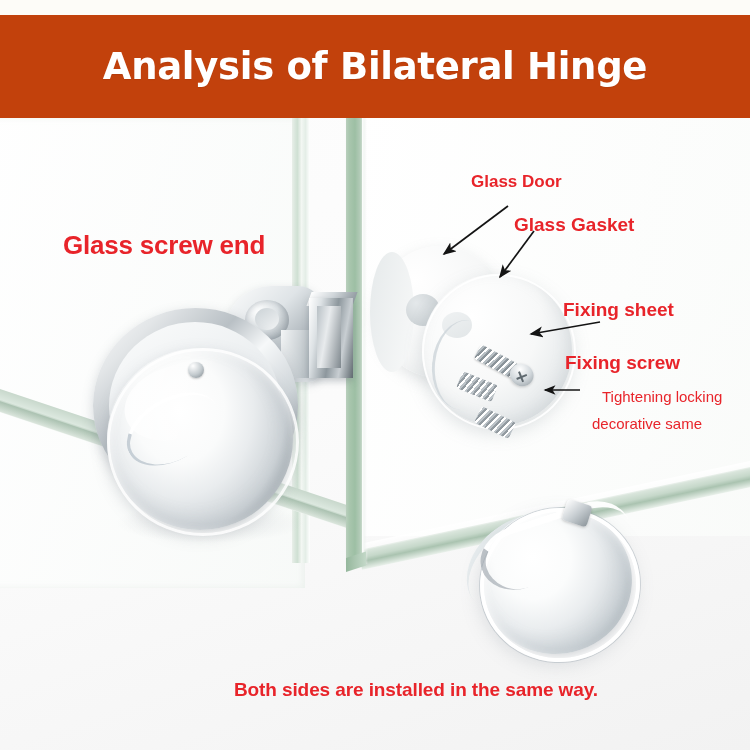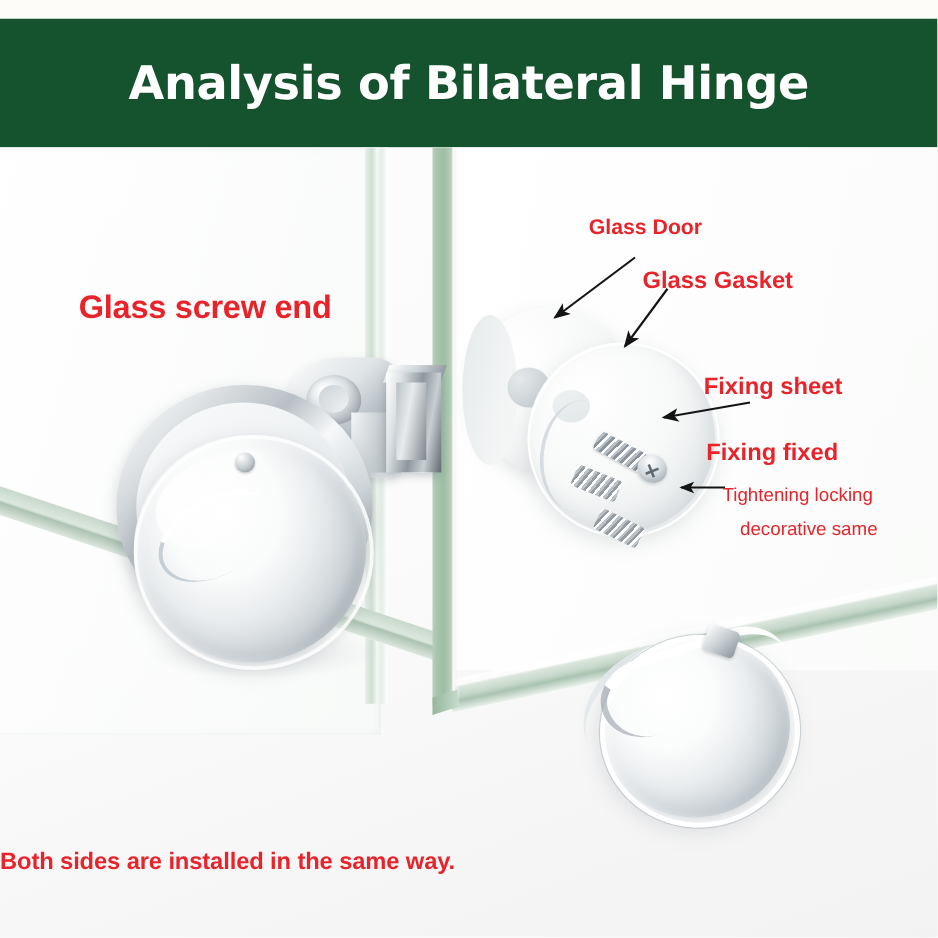--- a/index.html
+++ b/index.html
@@ -7,21 +7,21 @@
     width:750px;height:750px;overflow:hidden;
     background:#fdfdfd;
     font-family:"Liberation Sans","DejaVu Sans",sans-serif;
     position:relative;
   }
   #stage{position:absolute;inset:0;width:750px;height:750px;overflow:hidden;background:#fcfcfc;}
 
   
   .banner{
     position:absolute;left:0;top:15px;width:750px;height:103px;
-    background:#14532d;
+    background:#c2410c;
     display:flex;align-items:center;justify-content:center;
   }
   .banner-title{
     color:#ffffff;font-size:37px;font-weight:bold;letter-spacing:-0.3px;
     text-shadow:0 1px 1px rgba(0,0,0,0.07);
     font-family:"DejaVu Sans","Liberation Sans",sans-serif;
     white-space:nowrap;
   }
   .banner-edge-top{position:absolute;left:0;top:0;width:750px;height:15px;background:#fdfcf8;}
   .banner-shadow{position:absolute;left:0;top:118px;width:750px;height:4px;
@@ -285,24 +285,24 @@
   
   .lab{
     position:absolute;color:#e8242a;white-space:nowrap;
     font-family:"Liberation Sans","DejaVu Sans",sans-serif;
   }
   .lab-glass-fixed-end{left:63px;top:230px;font-size:26px;font-weight:bold;letter-spacing:-.2px;}
   .lab-glass-door{left:471px;top:172px;font-size:17px;font-weight:bold;}
   .lab-glass-gasket{left:514px;top:214px;font-size:19px;font-weight:bold;}
   .lab-fixing-sheet{left:563px;top:299px;font-size:19px;font-weight:bold;}
   .lab-fixing-screw{left:565px;top:352px;font-size:19px;font-weight:bold;}
-  .lab-tight-1{left:578px;top:388px;font-size:15px;font-weight:normal;}
+  .lab-tight-1{left:602px;top:388px;font-size:15px;font-weight:normal;}
   .lab-tight-2{left:592px;top:415px;font-size:15px;font-weight:normal;}
   .lab-footer{
-    left:0;top:679px;width:598px;text-align:left;
+    left:0;top:679px;width:598px;text-align:right;
     font-size:19px;font-weight:bold;letter-spacing:-.1px;
   }
 
   svg.arrows{position:absolute;left:0;top:0;width:750px;height:750px;pointer-events:none;}
 </style>
 </head>
 <body>
 
 <div id="stage">
 
@@ -385,19 +385,19 @@
     <line x1="508" y1="206" x2="444" y2="254" stroke="#141414" stroke-width="1.7" marker-end="url(#ah)"></line>
     <line x1="534" y1="231" x2="500" y2="277" stroke="#141414" stroke-width="1.7" marker-end="url(#ah)"></line>
     <line x1="600" y1="322" x2="531" y2="334" stroke="#141414" stroke-width="1.7" marker-end="url(#ah)"></line>
     <line x1="580" y1="390" x2="545" y2="390" stroke="#141414" stroke-width="1.5" marker-end="url(#ah)"></line>
   </svg>
 
   <div class="lab lab-glass-fixed-end">Glass screw end</div>
   <div class="lab lab-glass-door">Glass Door</div>
   <div class="lab lab-fixing-sheet">Fixing sheet</div>
   <div class="lab lab-glass-gasket">Glass Gasket</div>
-  <div class="lab lab-fixing-screw">Fixing fixed</div>
+  <div class="lab lab-fixing-screw">Fixing screw</div>
   <div class="lab lab-tight-1">Tightening locking</div>
   <div class="lab lab-tight-2">decorative same</div>
 
   <div class="lab lab-footer">Both sides are installed in the same way.</div>
 
 </div>
 
 </body></html>

